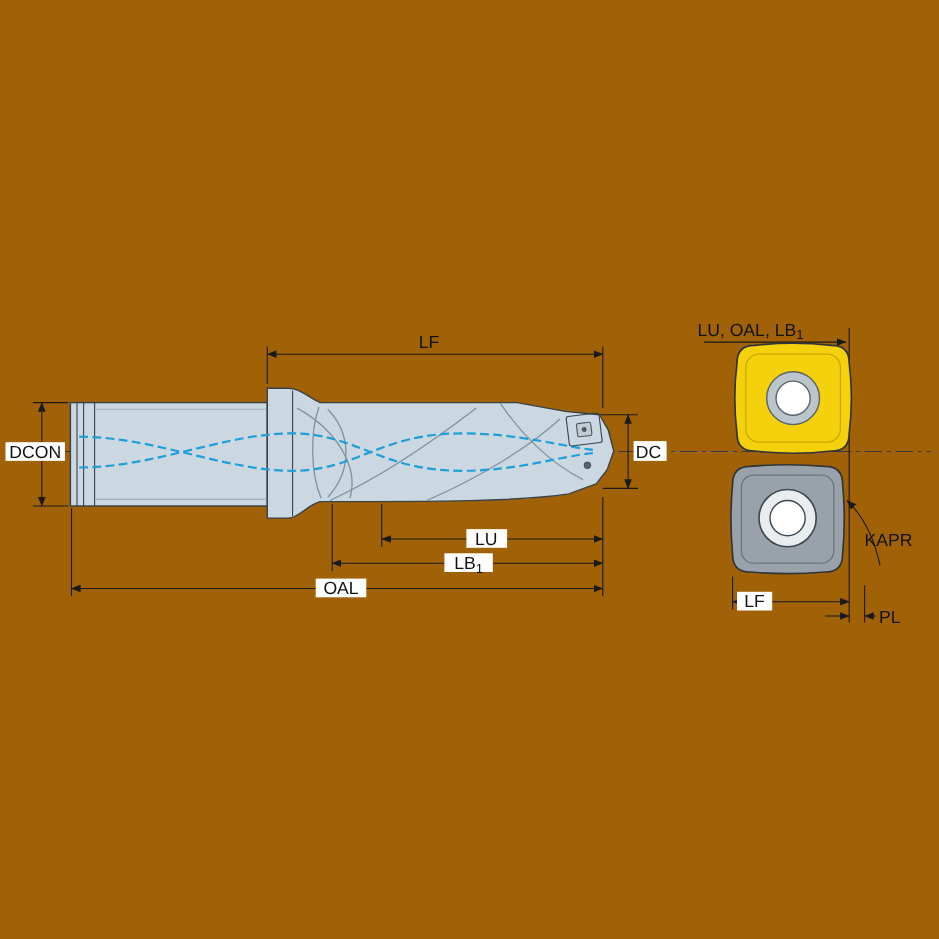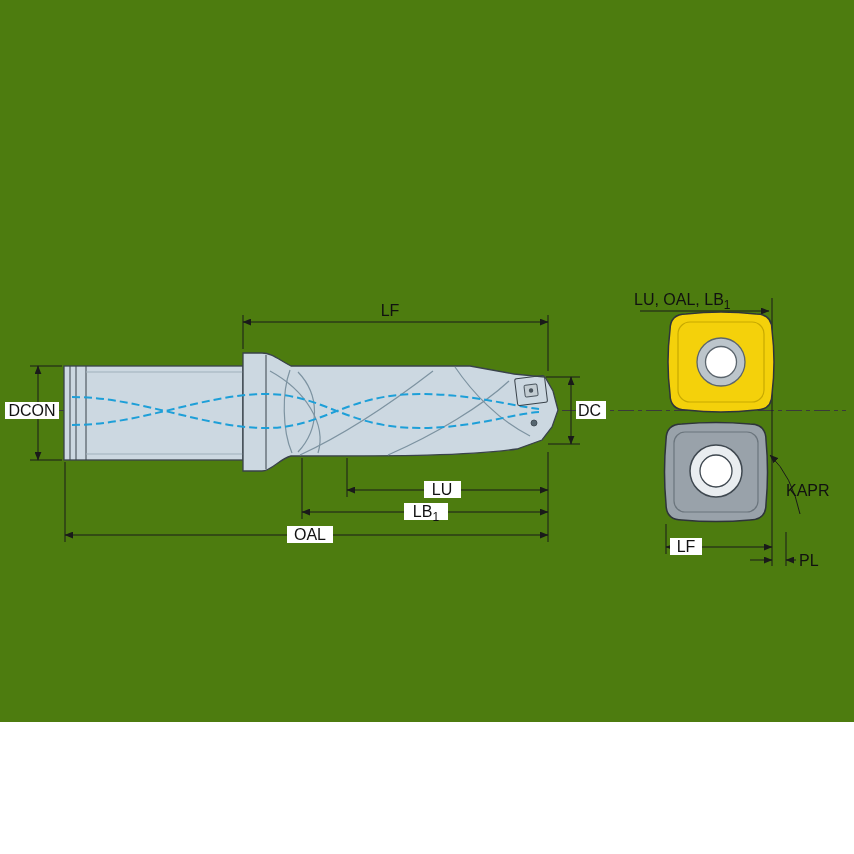--- a/index.html
+++ b/index.html
@@ -1,16 +1,16 @@
 <!DOCTYPE html>
 <html><head>
 <meta charset="utf-8">
 <style>
   html,body{margin:0;padding:0;background:#fff;}
-  .stage{position:relative;width:854px;height:722px;background:#4d7c0f;overflow:hidden;}
+  .stage{position:relative;width:854px;height:854px;background:#a16207;overflow:hidden;}
   svg{display:block;}
   .lbl{font-family:"Liberation Sans", sans-serif;font-size:16px;fill:#111;}
   .sub{font-size:12px;}
   .dim{stroke:#1a1a1a;stroke-width:1;fill:none;}
   .cl{stroke:#3a3a3a;stroke-width:1;stroke-dasharray:16 4 4 4;fill:none;}
   .out{stroke:#39424a;stroke-width:1.3;}
   .thin{stroke:#39424a;stroke-width:1;fill:none;}
   .lite{stroke:#9fb0bb;stroke-width:1;fill:none;}
   .flute{stroke:#7d93a1;stroke-width:1.2;fill:none;}
   .coolant{stroke-width:2;stroke-dasharray:8 4;fill:none;}

